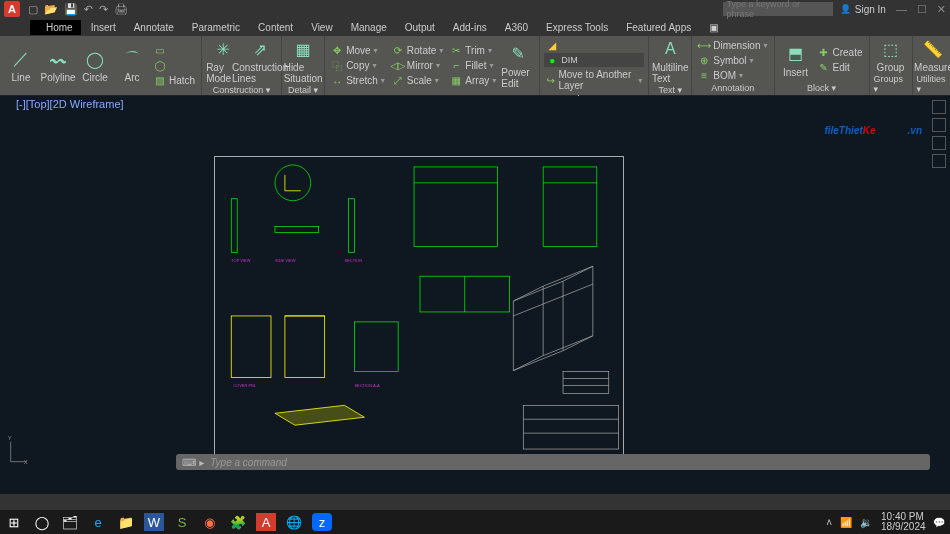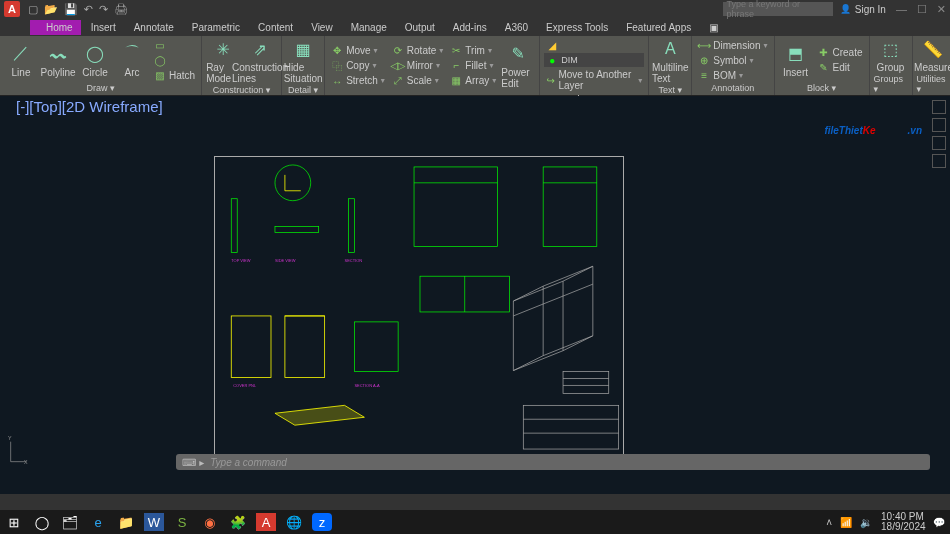--- a/index.html
+++ b/index.html
@@ -12,37 +12,37 @@
 .titlebar .qat span { color:#aaa; font-size:11px; }
 .titlebar .title { position:absolute; left:50%; transform:translateX(-50%); font-size:10px; color:#ccc;}
 .titlebar .search { margin-left:auto; width:110px; height:14px; background:#555; color:#777; font-size:9px; padding:0 4px; display:flex; align-items:center;}
 .titlebar .signin { margin-left:8px; color:#ccc; font-size:9px; display:flex; align-items:center; gap:3px;}
 .titlebar .wincontrols { margin-left:10px; display:flex; gap:10px;}
 .titlebar .wincontrols span { color:#888; font-size:11px; cursor:pointer;}
 
 
 .menutabs { height:18px; background:#333; display:flex; align-items:center; gap:2px; padding-left:30px; color:#ccc; font-size:10px;}
 .menutabs div { padding:2px 8px; cursor:pointer;}
-.menutabs .active { background:#a21caf;padding-left:16px; }
+.menutabs .active { background:#000000;padding-left:16px; }
 
 
 .ribbon { height:60px; background:#555651; display:flex; border-bottom:1px solid #222;}
 .panel { display:flex; flex-direction:column; padding:2px 4px; border-right:1px solid #444; }
 .panel-body { flex:1; display:flex; align-items:center; gap:3px;}
 .panel-label { text-align:left; color:#ccc; font-size:9px; padding-top:1px; display:flex; justify-content:center; align-items:center; gap:2px;}
 .bigbtn { display:flex; flex-direction:column; align-items:center; justify-content:center; width:34px; color:#ccc; font-size:9px; gap:2px; cursor:pointer;}
 .bigbtn .icn { width:22px; height:22px; display:flex; align-items:center; justify-content:center; font-size:16px; color:#8db; }
 .smrow { display:flex; flex-direction:column; gap:1px;}
 .sm { display:flex; align-items:center; gap:3px; color:#ccc; font-size:9px; cursor:pointer; padding:1px 2px;}
 .sm .i { width:12px; height:12px; display:inline-flex; align-items:center; justify-content:center; color:#8c6;}
 .dd::after{content:" ▾"; color:#999; font-size:8px;}
 
 
 .drawing-wrap { position:absolute; top:96px; left:0; right:0; bottom:40px; background:#0f1821; }
-.viewlabel { position:absolute; top:2px; left:4px; color:#8af; font-size:15px;padding-left:12px;}
+.viewlabel { position:absolute; top:2px; left:4px; color:#8af; font-size:11px;padding-left:12px;}
 .tooltip { position:absolute; top:22px; left:72px; background:#fff; color:#333; padding:6px 8px; width:180px; font-size:9px; box-shadow:0 2px 6px rgba(0,0,0,.4);}
 .tooltip b { font-size:10px; display:block; margin-bottom:2px;}
 .canvas-frame { position:absolute; top:60px; left:214px; width:410px; height:300px; border:1px solid #aaa;}
 .ucs { position:absolute; bottom:28px; left:8px; width:20px; height:30px;}
 .ucs line{stroke:#999;}
 .ucs text{fill:#999;font-size:8px;}
 .viewctrl { position:absolute; top:4px; right:4px; width:14px; display:flex; flex-direction:column; gap:4px;}
 .viewctrl div{width:14px;height:14px;border:1px solid #555;}
 
 
@@ -128,21 +128,20 @@
           </div>
         <div class="sm">
             <span class="i">◯</span>
           </div>
         <div class="sm">
             <span class="i">▨</span>
             <span>Hatch</span>
           </div>
       </div>
     </div>
-    <div class="panel-label">Draw ▾</div>
   </div>
 
   <div class="panel">
     <div class="panel-body">
       <div class="bigbtn">
           <div class="icn">✳</div>
           <span>Ray
 Mode</span>
         </div>
       <div class="bigbtn">

